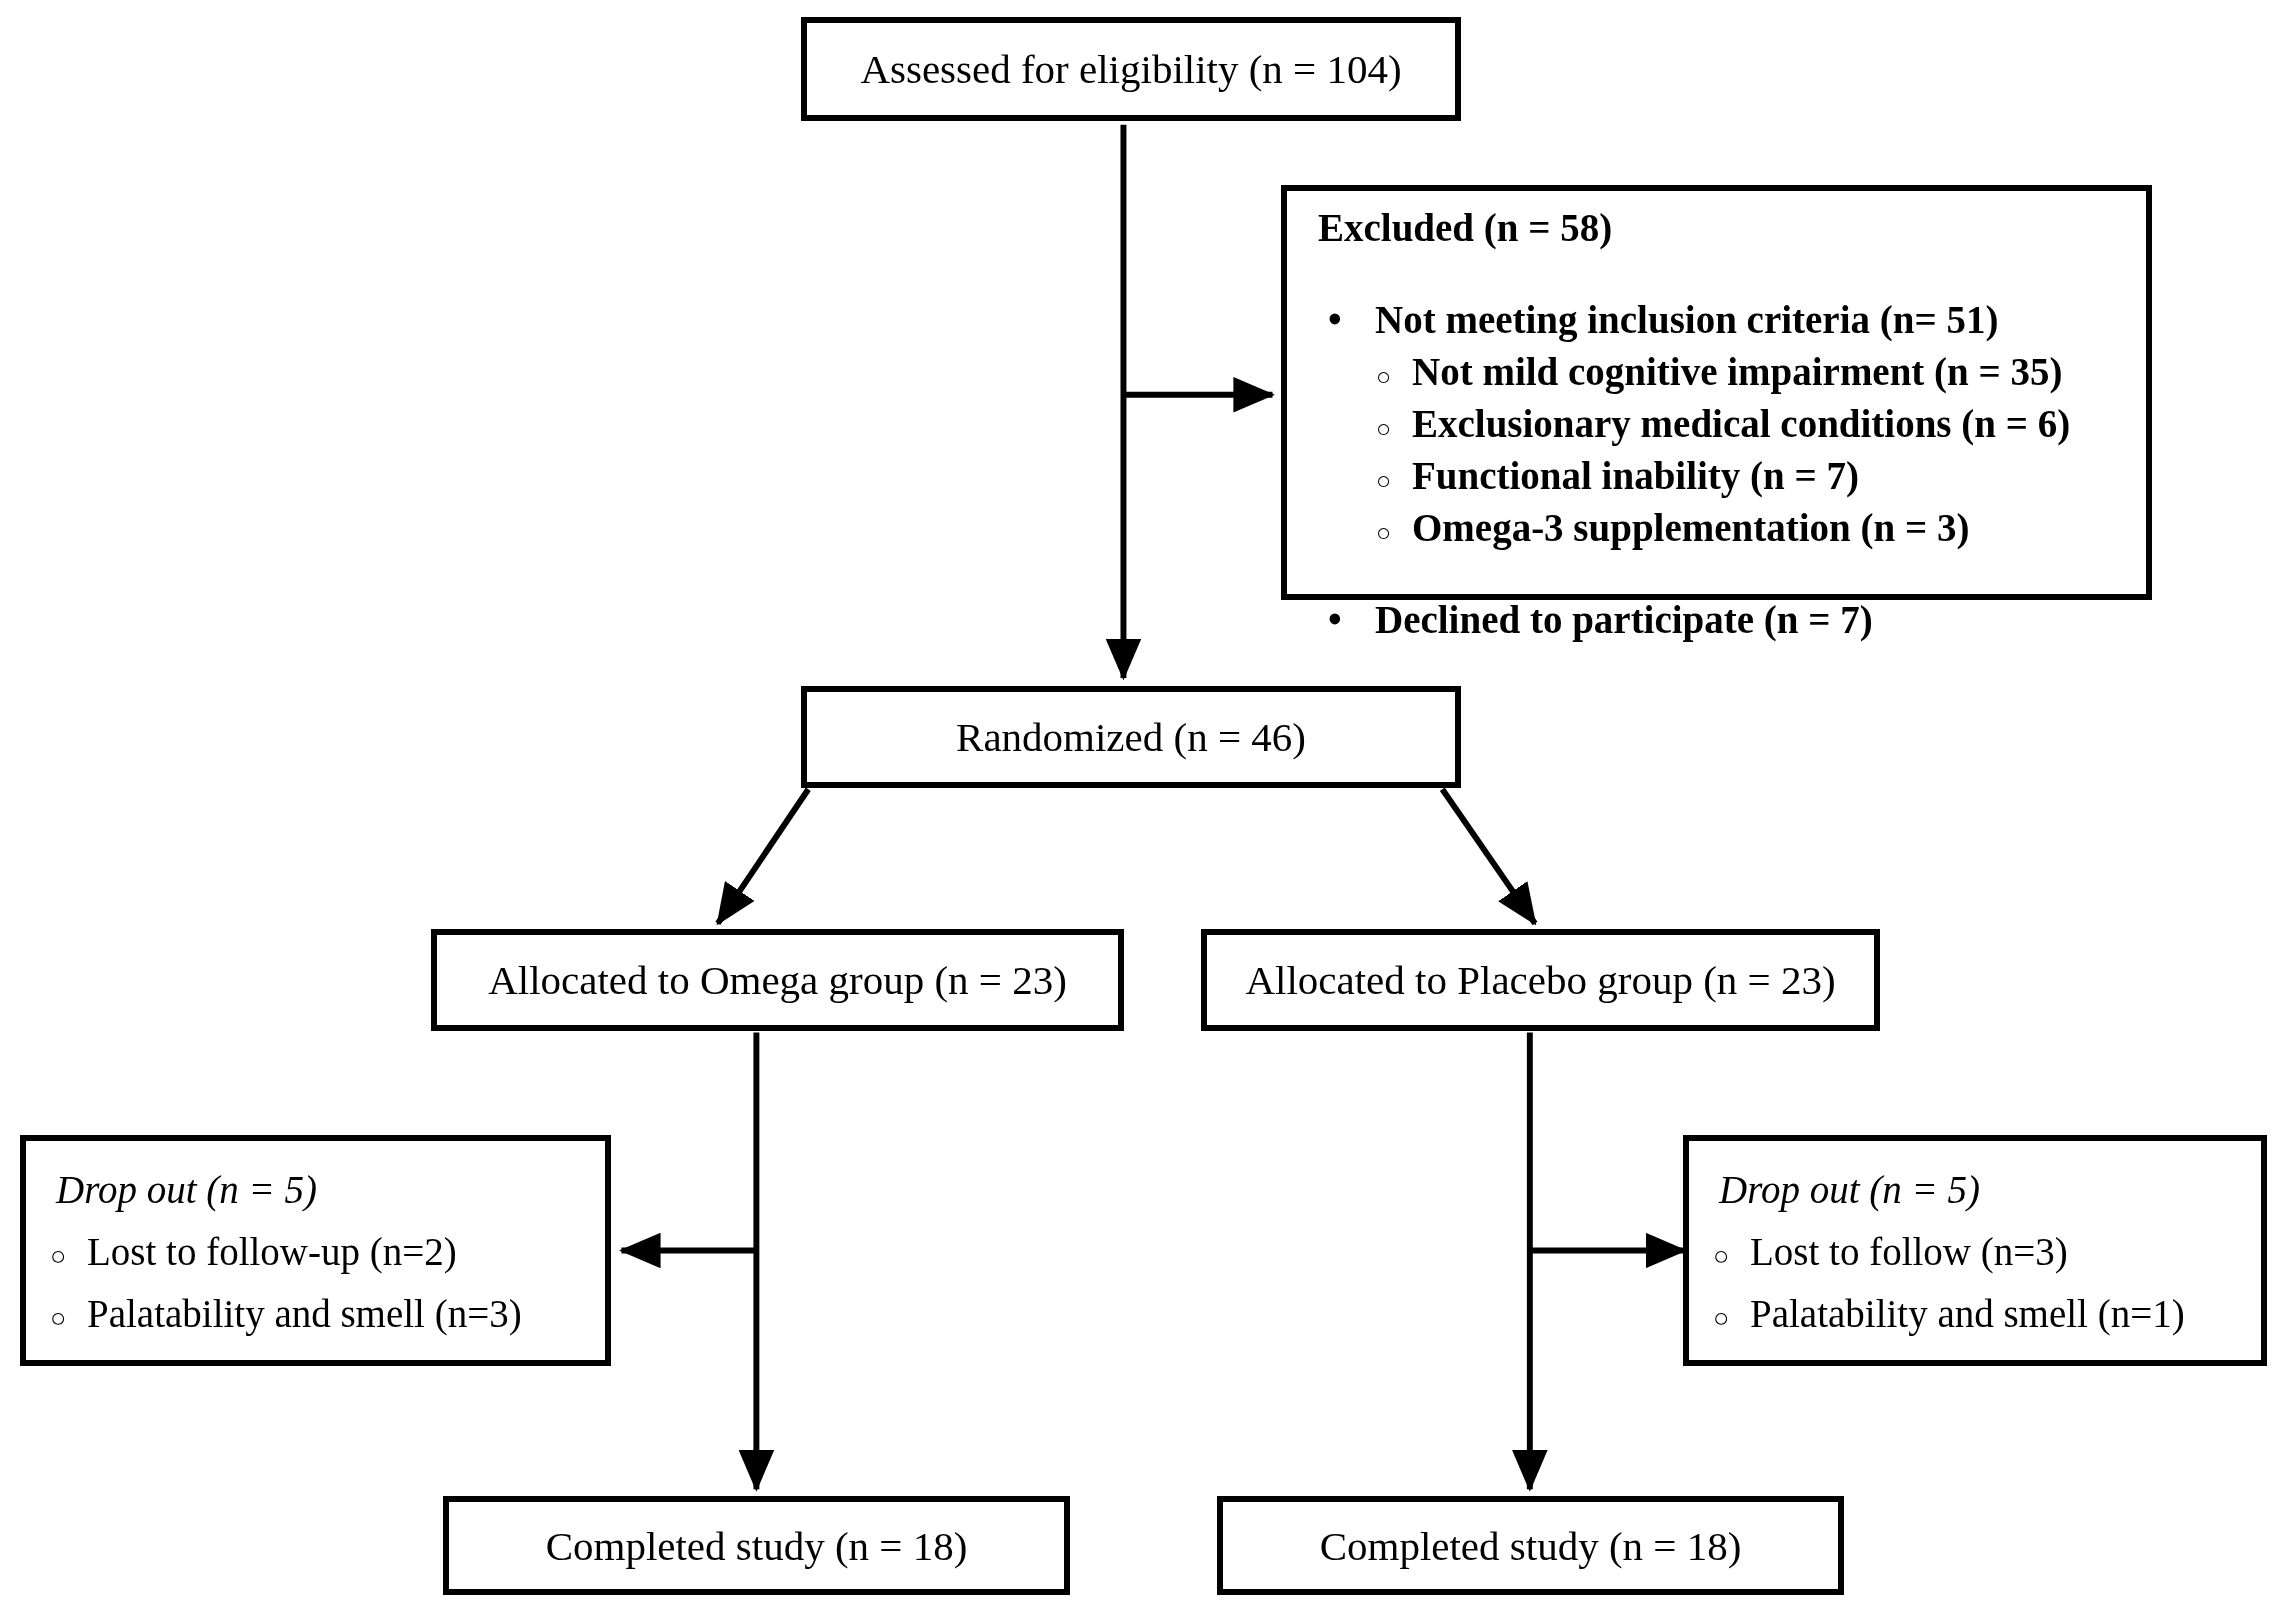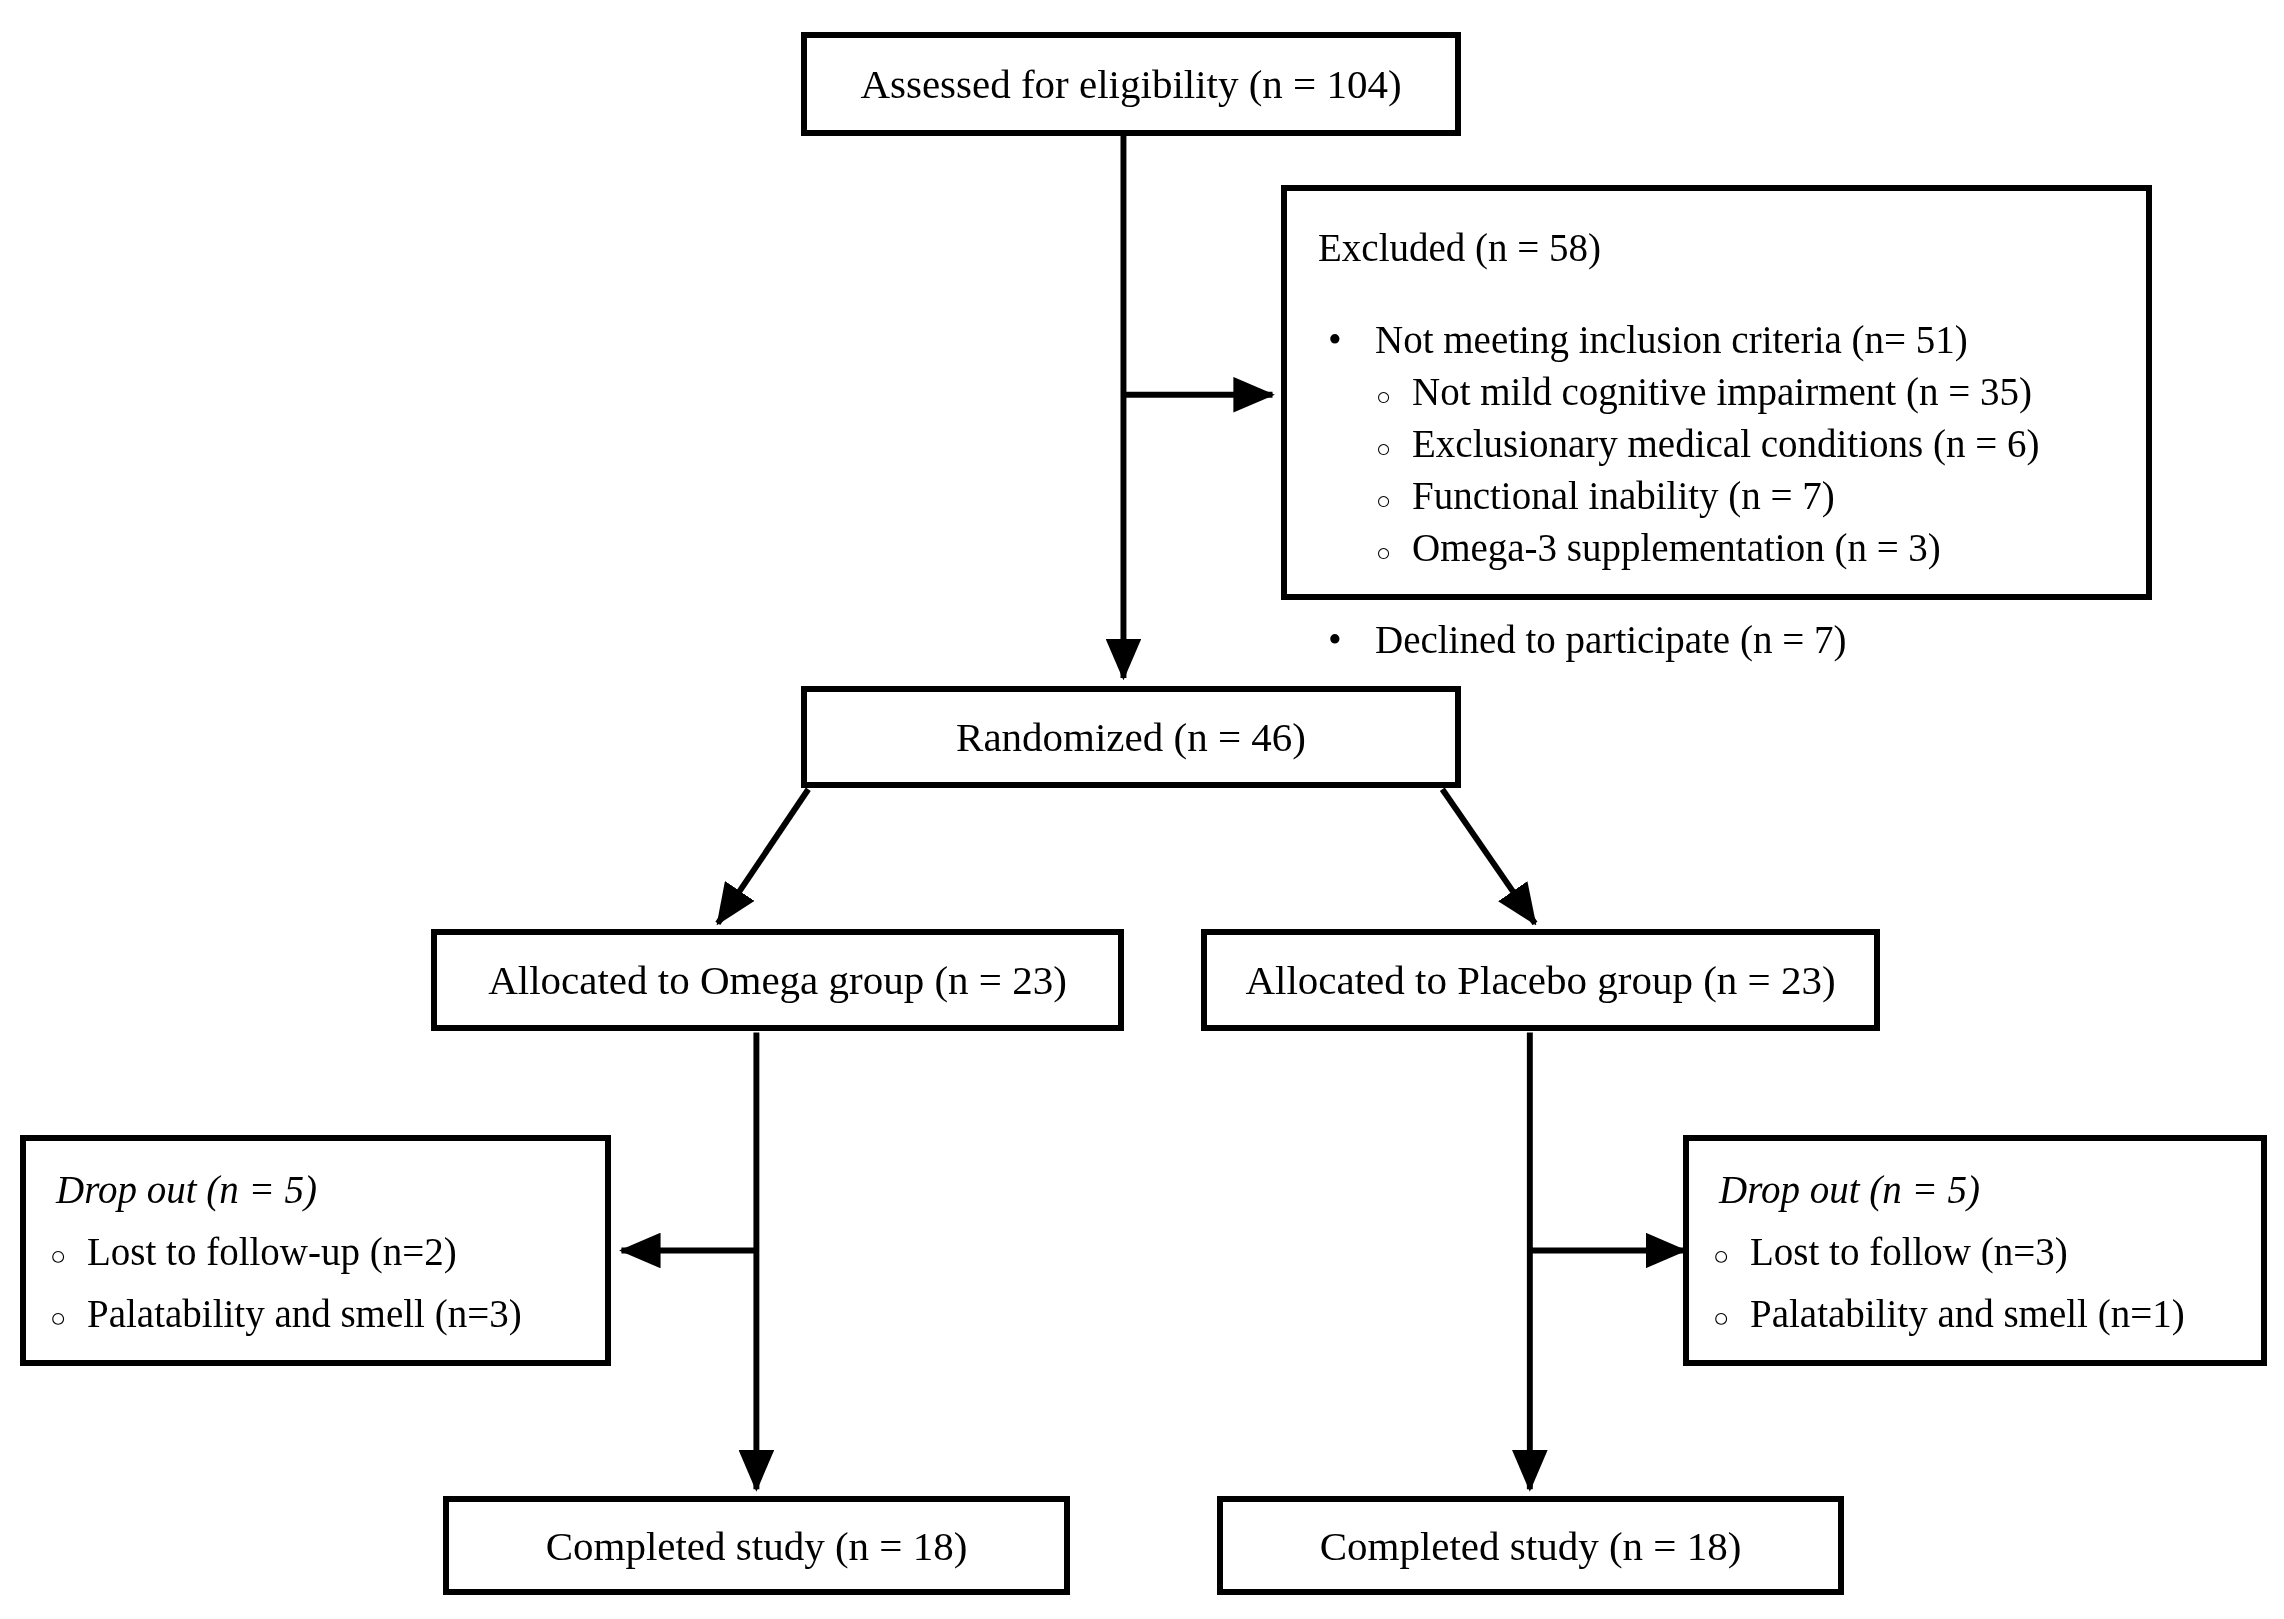--- a/index.html
+++ b/index.html
@@ -16,21 +16,21 @@
     position:absolute;
     box-sizing:border-box;
     border:6px solid #000;
     background:#ffffff;
   }
   .center-box{
     display:flex;align-items:center;justify-content:center;
     text-align:center;font-size:41px;white-space:nowrap;
   }
   .list-box{font-size:39px;}
-  .excluded-box{padding-top:31px;}
+  .excluded-box{padding-top:11px;font-weight:bold;}
   .excluded-box .xrow{white-space:nowrap;line-height:52px;height:52px;}
   .excluded-box .xtitle{padding-left:31px;}
   .excluded-box .lvl1{padding-left:41px;margin-top:40px;}
   .excluded-box .lvl1 .mk{display:inline-block;width:47px;}
   .excluded-box .lvl2{padding-left:89px;}
   .excluded-box .lvl2 .mk{display:inline-block;width:36px;font-size:25px;}
   .dropout-box{padding-top:18px;}
   .dropout-box .xrow{white-space:nowrap;line-height:62px;height:62px;}
   .dropout-box .xtitle{padding-left:30px;font-style:italic;}
   .dropout-box .item{padding-left:24px;}
@@ -50,21 +50,21 @@
     <line x1="1515" y1="168" x2="1515" y2="914" stroke="#000" stroke-width="8" marker-end="url(#ah)"></line>
     <line x1="1515" y1="532" x2="1716" y2="532" stroke="#000" stroke-width="8" marker-end="url(#ah)"></line>
     <line x1="1090" y1="1064" x2="968" y2="1245" stroke="#000" stroke-width="8" marker-end="url(#ah)"></line>
     <line x1="1945" y1="1064" x2="2070" y2="1245" stroke="#000" stroke-width="8" marker-end="url(#ah)"></line>
     <line x1="1020" y1="1392" x2="1020" y2="2008" stroke="#000" stroke-width="8" marker-end="url(#ah)"></line>
     <line x1="1020" y1="1686" x2="838" y2="1686" stroke="#000" stroke-width="8" marker-end="url(#ah)"></line>
     <line x1="2063" y1="1392" x2="2063" y2="2008" stroke="#000" stroke-width="8" marker-end="url(#ah)"></line>
     <line x1="2063" y1="1686" x2="2272" y2="1686" stroke="#000" stroke-width="8" marker-end="url(#ah)"></line>
   </svg>
 
-  <div class="box center-box" style="left:801px;top:32px;width:660px;height:104px;">
+  <div class="box center-box" style="left:801px;top:17px;width:660px;height:104px;">
     <span>Assessed for eligibility (n = 104)</span>
   </div>
 
   <div class="box list-box excluded-box" style="left:1281px;top:185px;width:871px;height:415px;">
     <div class="xrow xtitle">Excluded (n = 58)</div>
     <div class="xrow lvl1">
       <span class="mk">•</span><span>Not meeting inclusion criteria (n= 51)</span>
     </div>
     <div class="xrow lvl2">
       <span class="mk">○</span><span>Not mild cognitive impairment (n = 35)</span>

